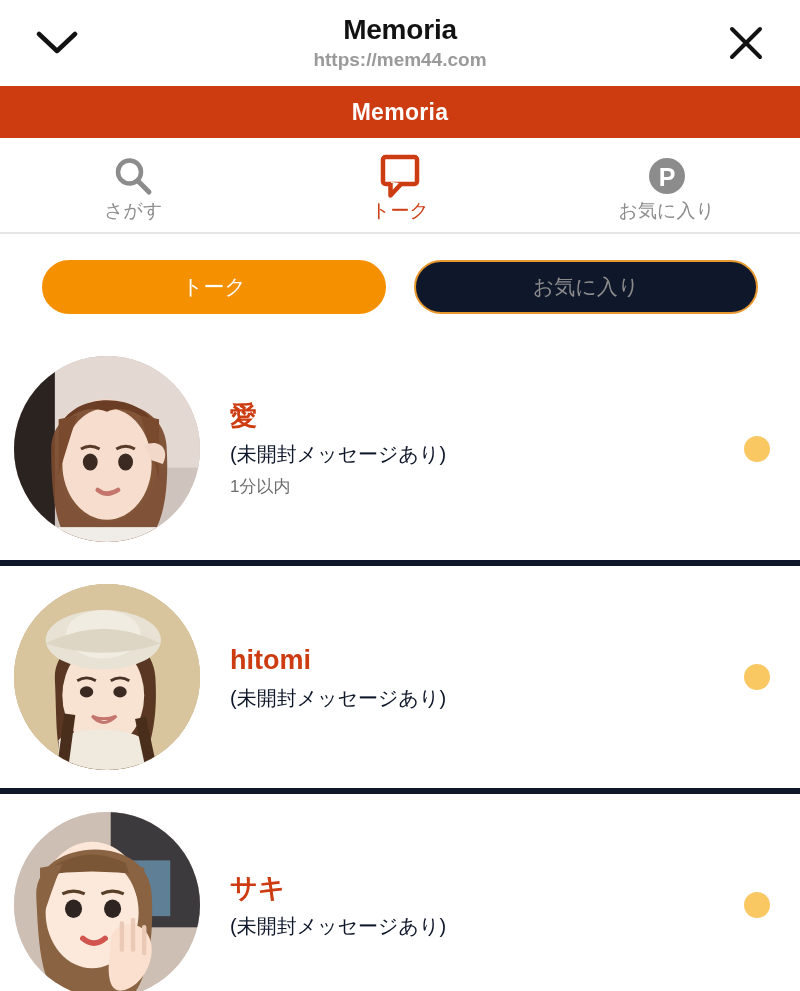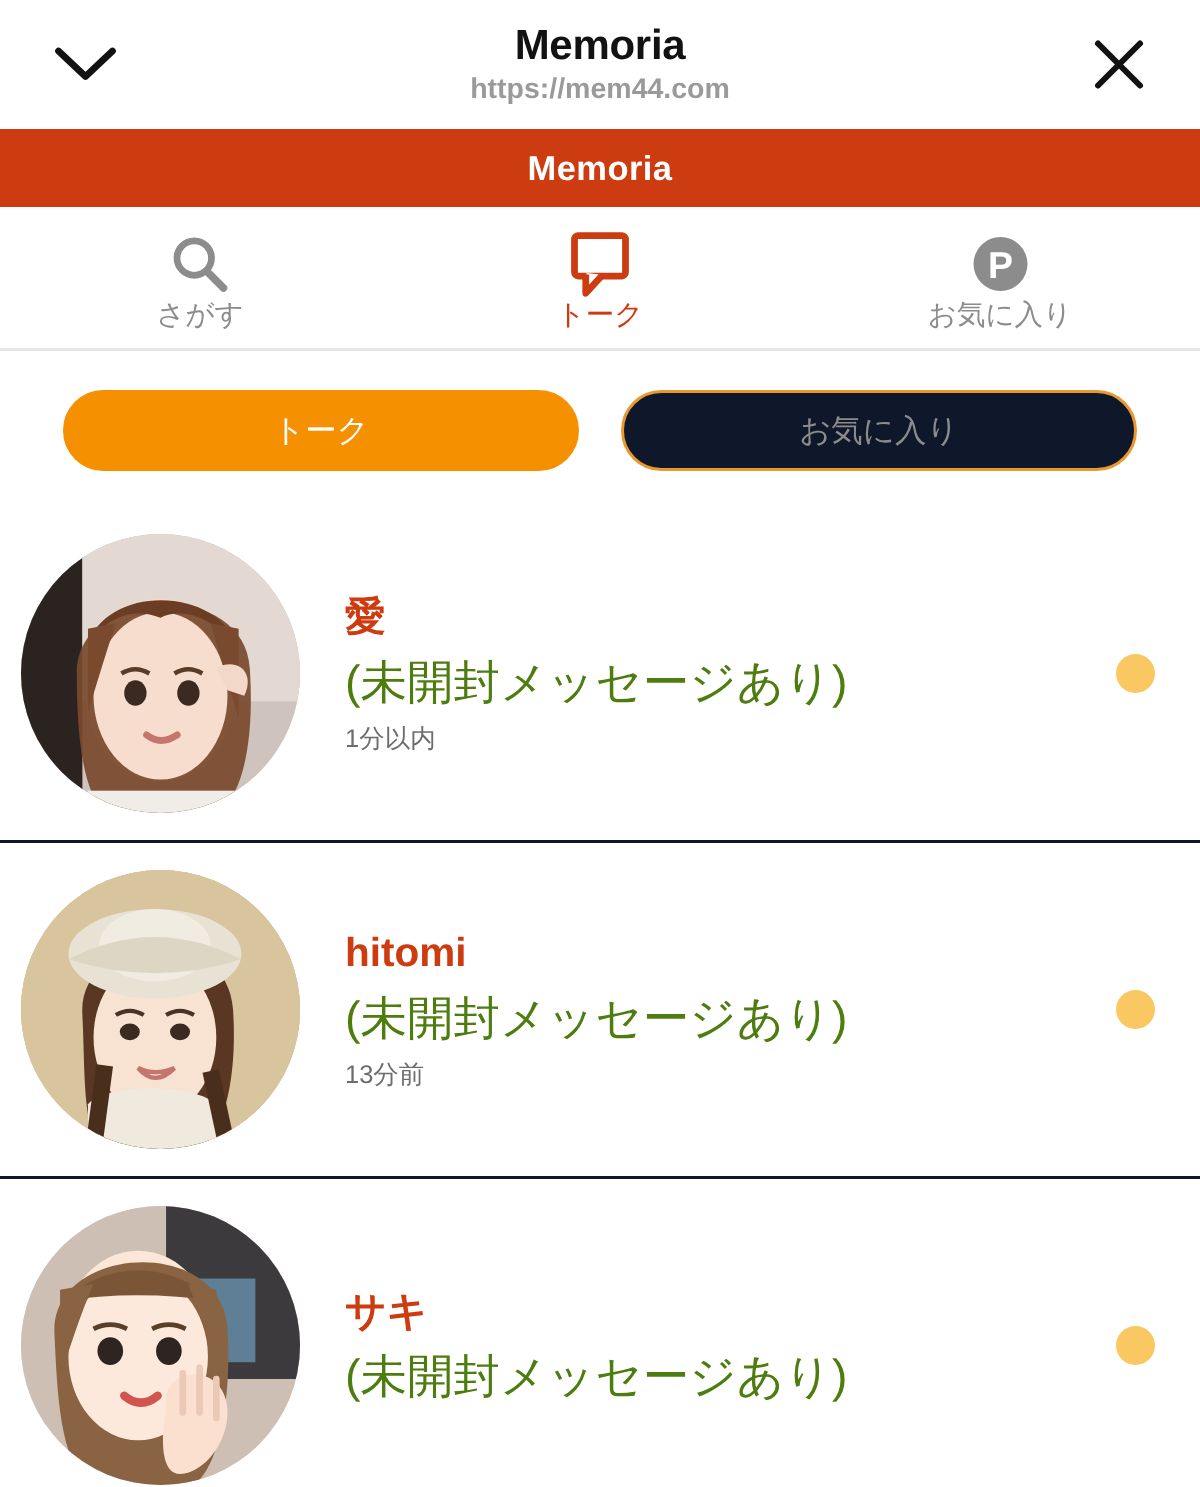--- a/index.html
+++ b/index.html
@@ -130,21 +130,21 @@
     color: #8c8c8c;
     border: 2px solid #e8982e;
   }
 
   
   .chat-list { background: #ffffff; }
   .chat-row {
     display: flex;
     align-items: center;
     padding: 18px 30px 18px 14px;
-    border-top: 2px solid #0f172a;
+    border-top: 6px solid #0f172a;
     cursor: pointer;
     min-height: 214px;
   }
   .chat-row:first-child { border-top: none; }
   .avatar {
     width: 186px; height: 186px;
     border-radius: 50%;
     flex: 0 0 186px;
     overflow: hidden;
     position: relative;
@@ -159,22 +159,22 @@
     justify-content: center;
     gap: 14px;
   }
   .chat-name {
     font-size: 27px;
     font-weight: bold;
     color: #cd3b11;
     line-height: 1;
   }
   .chat-status {
-    font-size: 31px;
-    color: #4d7c0f;
+    font-size: 20px;
+    color: #0f172a;
     line-height: 1;
   }
   .chat-time {
     font-size: 17px;
     color: #6d6d6d;
     line-height: 1;
   }
   .unread-dot {
     width: 26px; height: 26px;
     border-radius: 50%;
@@ -298,21 +298,20 @@
         <path d="M52 52 Q57 49 62 52" stroke="#4a3326" stroke-width="1.5" fill="none"></path>
         <path d="M42 71 Q48 78 55 71 Q48 74 42 71 Z" fill="#ffffff" stroke="#c4756c" stroke-width="1.6"></path>
         <path d="M24 84 C30 76 66 76 72 86 L72 100 L24 100 Z" fill="#efe9de"></path>
         <path d="M30 70 L26 100" stroke="#4a2e1c" stroke-width="6" fill="none"></path>
         <path d="M68 72 L74 100" stroke="#4a2e1c" stroke-width="6" fill="none"></path>
       </svg>
     </div>
     <div class="chat-meta">
       <div class="chat-name">hitomi</div>
       <div class="chat-status">(未開封メッセージあり)</div>
-      <div class="chat-time">13分前</div>
     </div>
     <div class="unread-dot" style="background:#fac863"></div>
   </div>
 
   <div class="chat-row">
     <div class="avatar">
       <svg class="avatar-art" viewBox="0 0 100 100" preserveAspectRatio="xMidYMid slice">
         <rect width="100" height="100" fill="#cdbfb4"></rect>
         <rect x="52" y="0" width="48" height="62" fill="#3c3a3c"></rect>
         <rect x="58" y="26" width="26" height="30" fill="#5f7f97"></rect>

